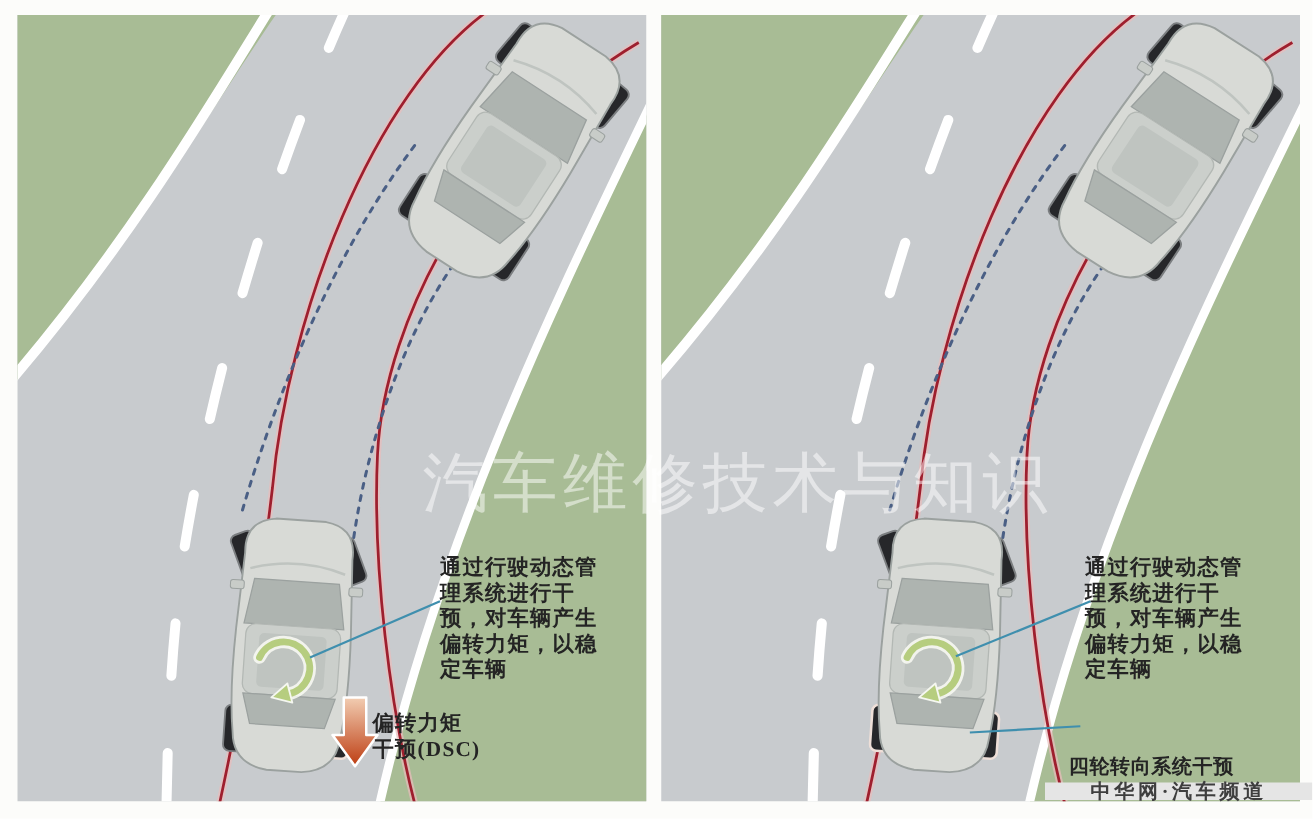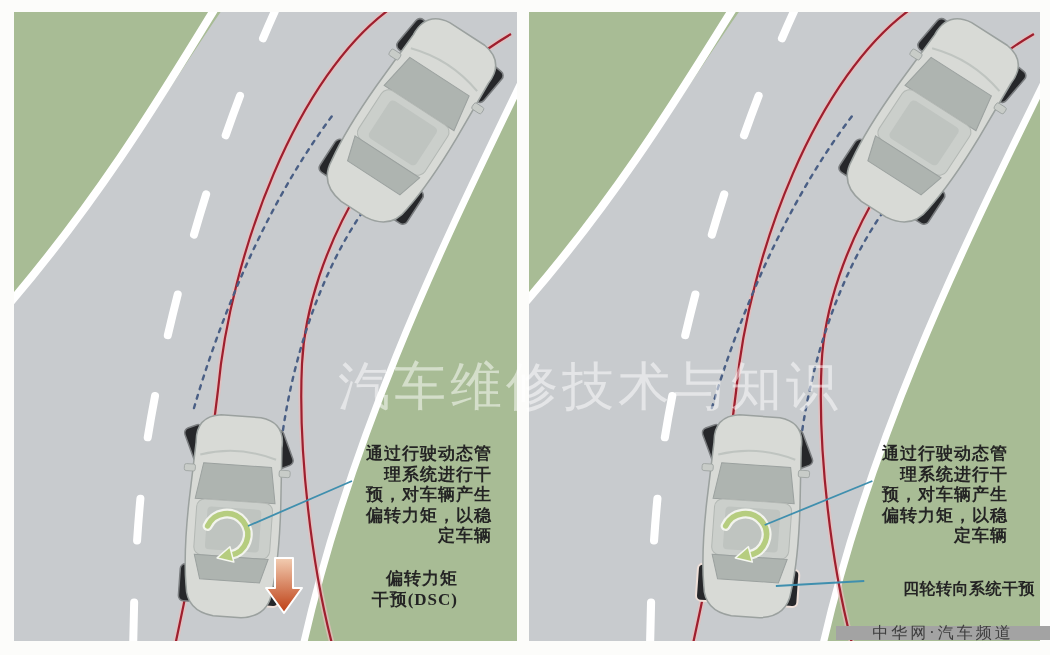--- a/index.html
+++ b/index.html
@@ -28,26 +28,26 @@
   .sunroof{fill:#bfc4c0;}
   .mirror{fill:#c8ccc8;stroke:#9ba19f;stroke-width:0.8;}
   .hoodline{fill:none;stroke:#bfc4c0;stroke-width:2;}
   .yaw-under{fill:none;stroke:rgba(250,252,245,.85);stroke-width:10;stroke-linecap:round;}
   .yaw-green{fill:none;stroke-width:5.5;stroke-linecap:round;}
   .yaw-head{stroke:#f5f7f0;stroke-width:1.5;stroke-linejoin:round;}
   .force-arrow{stroke:#ffffff;stroke-width:2;stroke-linejoin:round;}
 
   
   .annotation{position:absolute;font-size:17px;line-height:20.5px;color:#242424;
-              white-space:pre-line;letter-spacing:1px;font-weight:600;text-align:right;}
-  .annotation.small{font-size:16px;letter-spacing:0.5px;}
+              white-space:pre-line;letter-spacing:1px;font-weight:600;}
+  .annotation.small{font-size:16px;letter-spacing:0.5px;margin-top:25px;}
   .watermark{position:absolute;left:338px;top:352px;font-size:52px;letter-spacing:4px;
              color:rgba(255,255,255,0.5);font-weight:400;white-space:nowrap;}
-  .credit{position:absolute;left:836px;top:626px;width:214px;height:14px;background:#a3a3a3;
-          display:flex;align-items:center;justify-content:center;font-size:16px;font-weight:400;
+  .credit{position:absolute;left:836px;top:626px;width:214px;height:14px;background:#e5e5e5;
+          display:flex;align-items:center;justify-content:center;font-size:16px;font-weight:700;
           letter-spacing:3px;color:#3e3e3e;}
 </style>
 </head>
 <body>
 
 <div class="stage">
 
   <div class="panel panel-left">
     <svg class="scene" viewBox="0 0 503 629" preserveAspectRatio="none">
       <defs>

